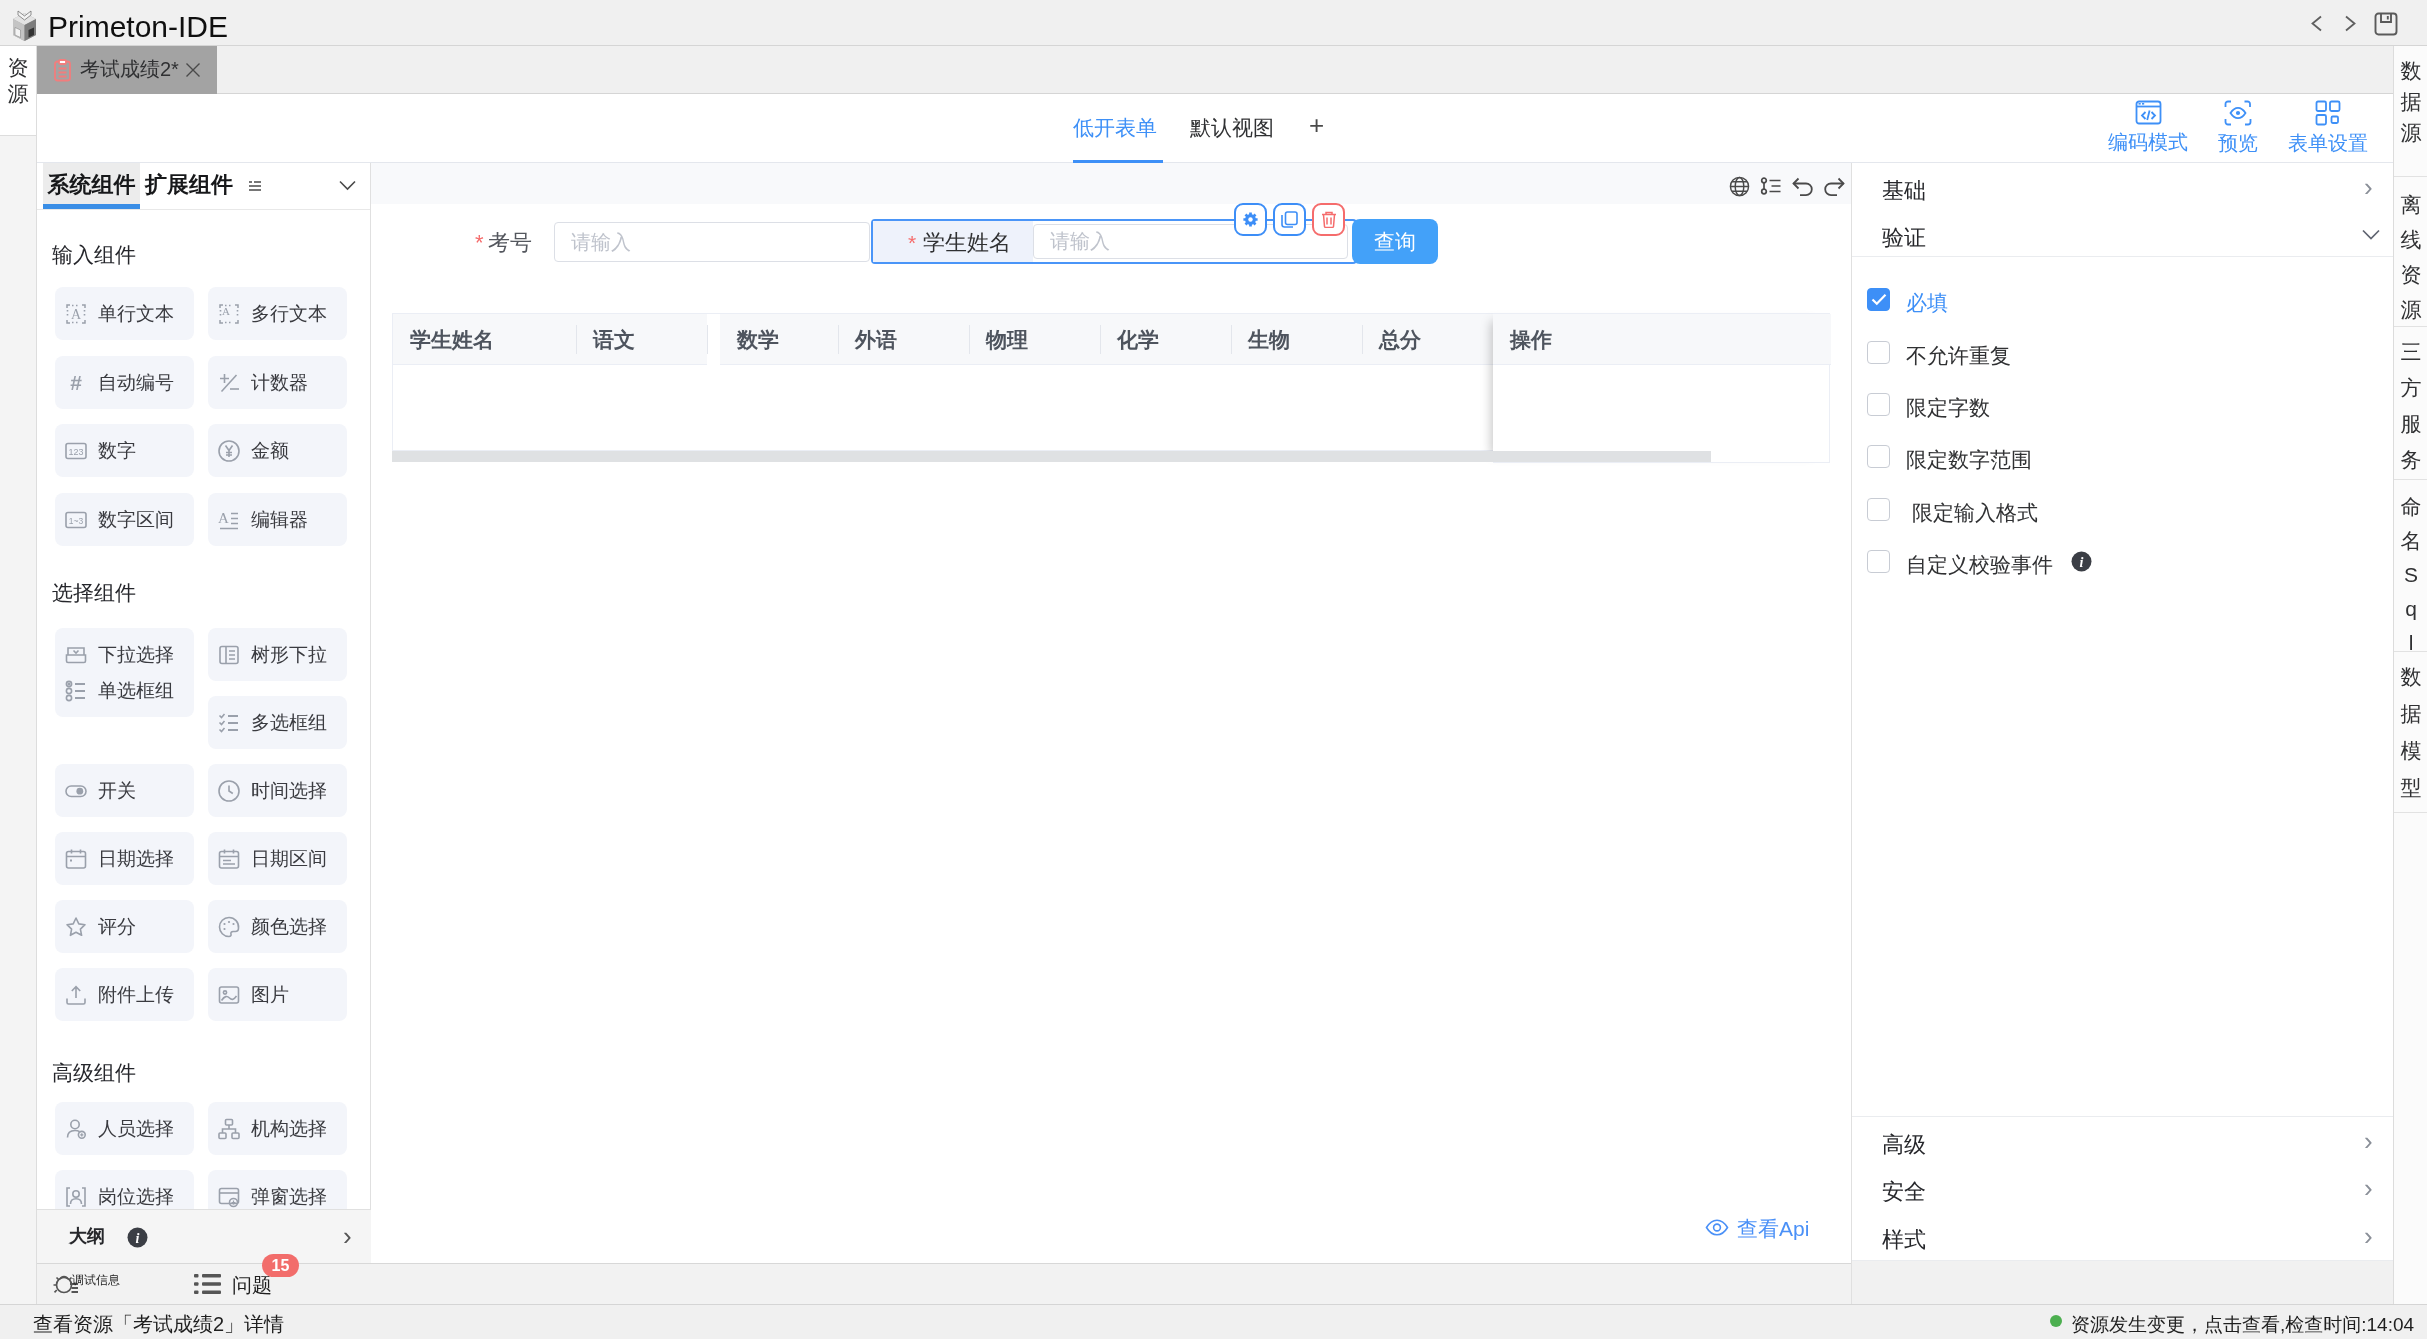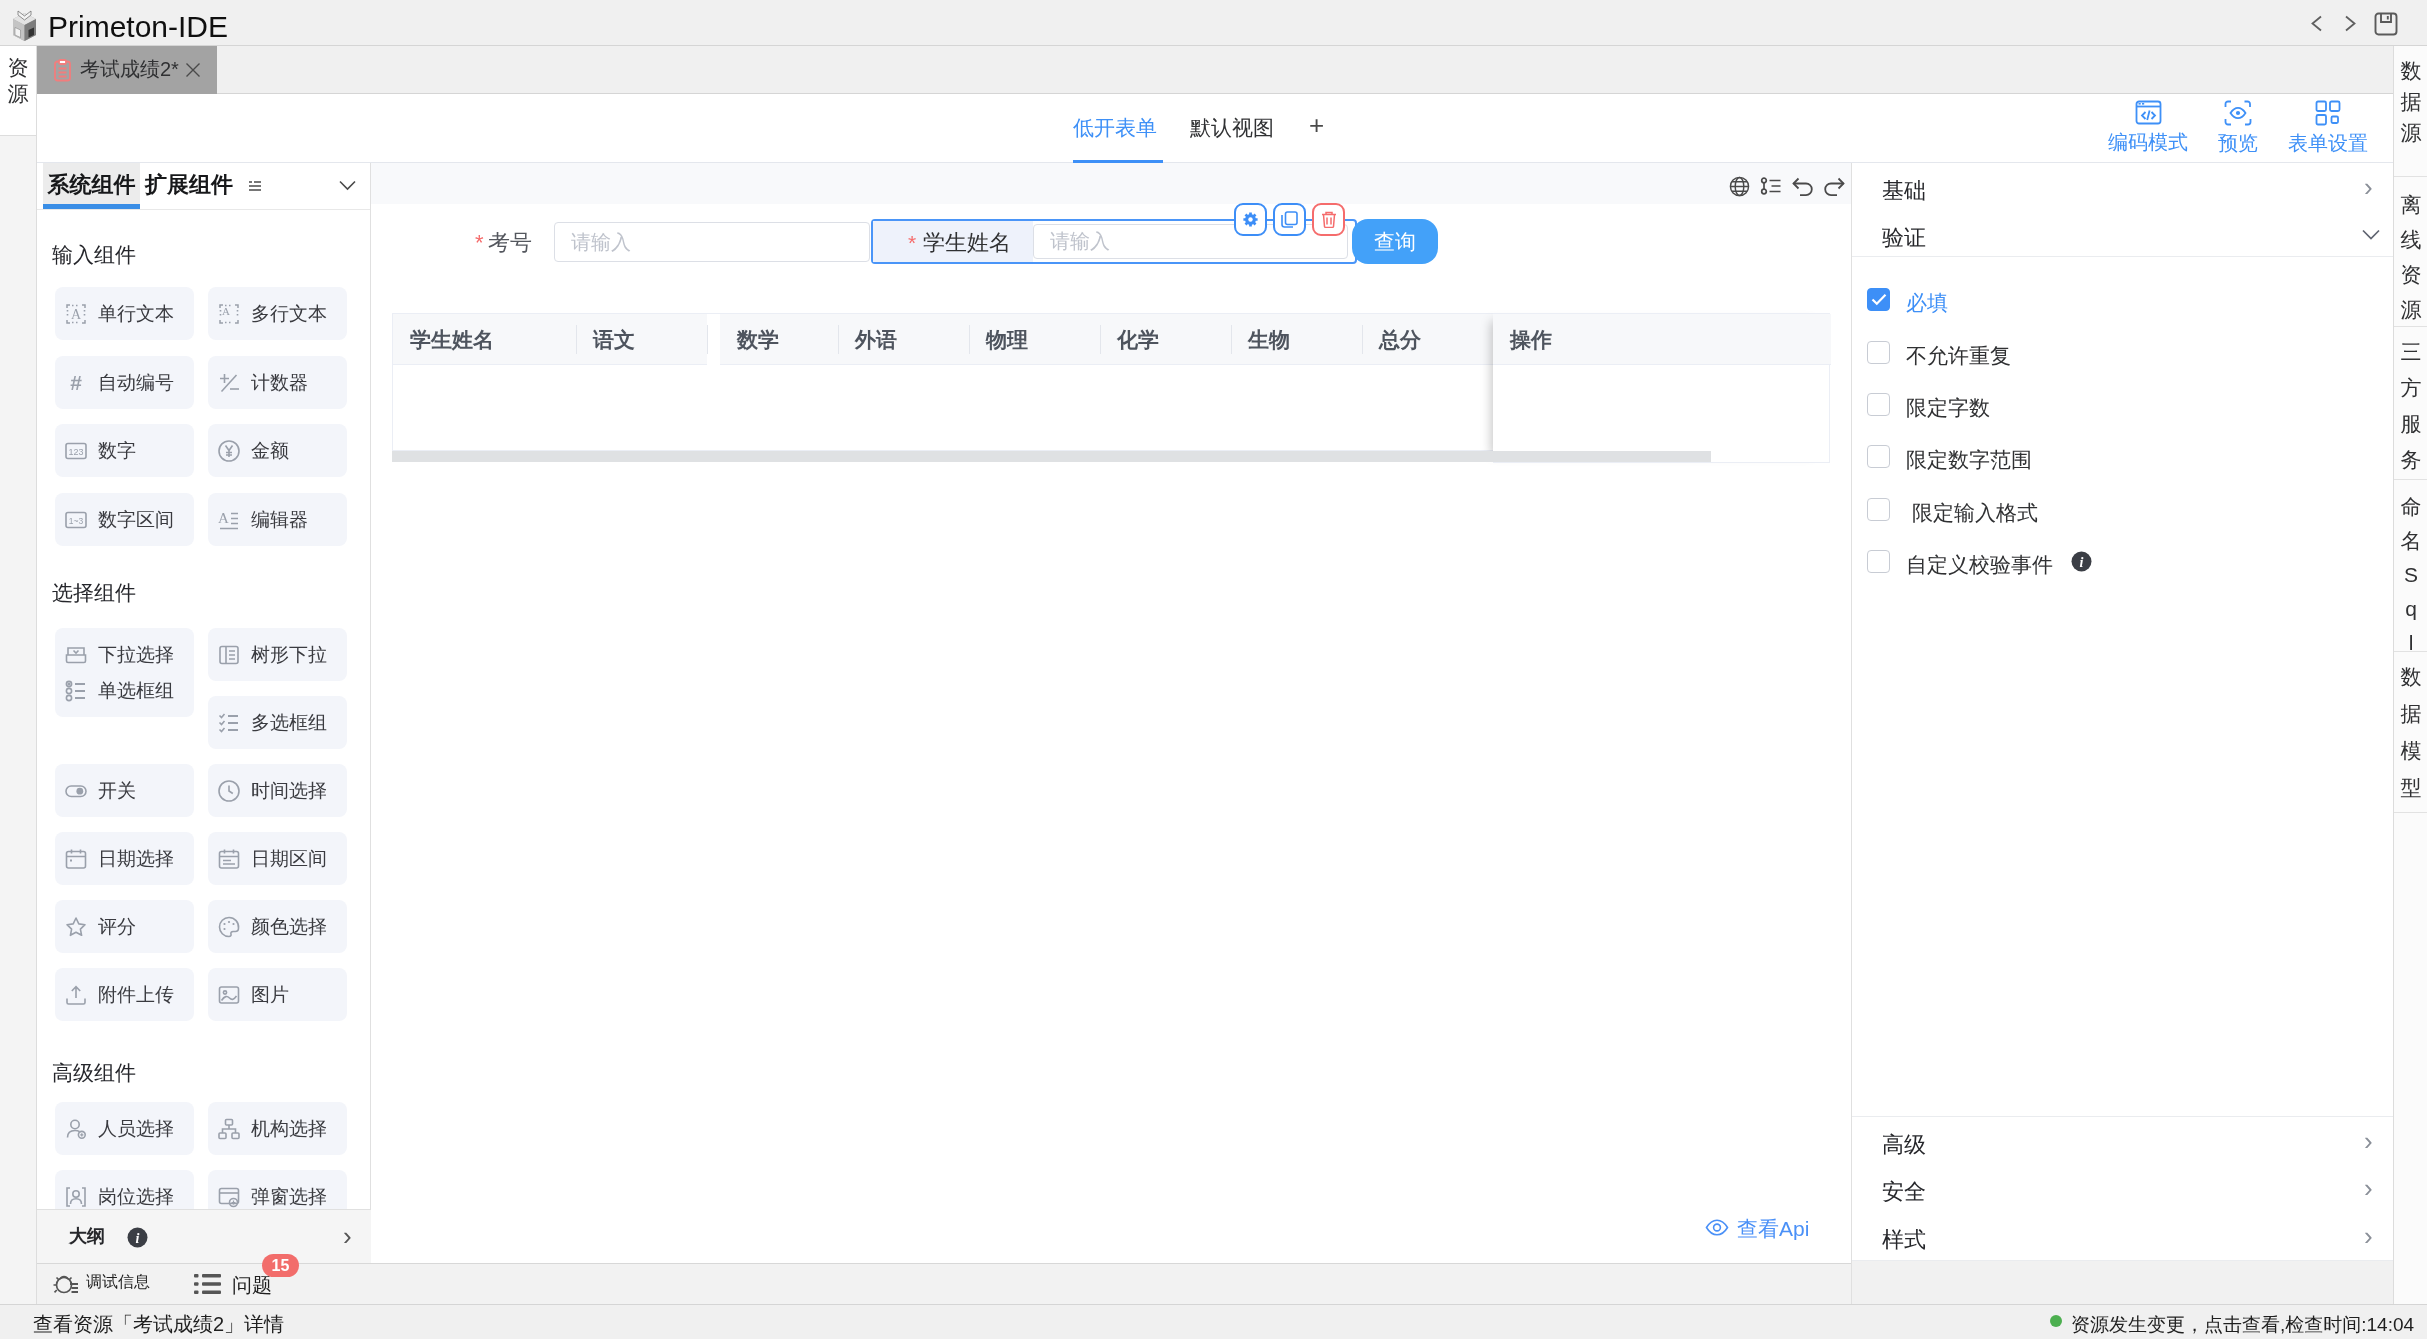--- a/index.html
+++ b/index.html
@@ -396,21 +396,21 @@
         <path d="M12 16 H3.5 a2.5 2.5 0 0 1 -2.5 -2.5 V4"></path>
       </svg>
     </div>
     <div class="abs" style="left:941px; top:40px; width:33px; height:33px; background:#fff; border:2px solid #f56c6c; border-radius:9px;">
       <svg class="abs" style="left:7px; top:6px;" width="16" height="17" viewBox="0 0 16 17" fill="none" stroke="#f56c6c" stroke-width="1.5">
         <path d="M1 3.5 h14 M5 3.5 v-2 h6 v2 M2.5 3.5 l1 12 a1.5 1.5 0 0 0 1.5 1 h6 a1.5 1.5 0 0 0 1.5 -1 l1 -12"></path>
         <path d="M6 6.5 v7 M10 6.5 v7"></path>
       </svg>
     </div>
 
-    <div class="abs" style="left:981px; top:56px; width:86px; height:45px; background:#43a1f9; border-radius:16px; color:#fff; font-size:21px; text-align:center; line-height:45px;">查询</div>
+    <div class="abs" style="left:981px; top:56px; width:86px; height:45px; background:#43a1f9; border-radius:8px; color:#fff; font-size:21px; text-align:center; line-height:45px;">查询</div>
 
     <div class="abs" style="left:21px; top:150px; width:1438px; height:138px; border:1px solid #ebeef5; border-bottom:none;">
       <div class="th" style="left:0; width:183px;">学生姓名</div>
       <div class="th" style="left:183px; width:131px;">语文</div>
       <div class="th" style="left:314px; width:131px;margin-left:13px;">数学</div>
       <div class="th" style="left:445px; width:131px;">外语</div>
       <div class="th" style="left:576px; width:131px;">物理</div>
       <div class="th" style="left:707px; width:131px;">化学</div>
       <div class="th" style="left:838px; width:131px;">生物</div>
       <div class="th" style="left:969px; width:131px;">总分</div>
@@ -502,21 +502,21 @@
       <text x="10.5" y="15.5" font-size="14" font-style="italic" font-weight="bold" font-family="Liberation Serif,serif" fill="#fff" text-anchor="middle">i</text>
     </svg>
     <div class="chev" style="left:306px; top:11px; font-size:26px; color:#555;">›</div>
   </div>
   <div id="debugbar" class="abs">
     <svg class="abs" style="left:16px; top:7px;" width="27" height="27" viewBox="0 0 27 27" fill="none" stroke="#555" stroke-width="1.7">
       <circle cx="11" cy="14" r="7.5"></circle>
       <path d="M6 9 L3.5 6.5 M16 9 l2.5 -2.5 M3 14 h-2.5 M3.8 19 l-2.3 2.3 M7 8 a4.5 4.5 0 0 1 8 0"></path>
       <path d="M17 13 h8 M18.5 17 h6.5 M18.5 21 h6.5" stroke-width="1.9"></path>
     </svg>
-    <div class="abs" style="left:49px; top:8px; font-size:16px; color:#1f1f1f;">调试信息</div>
+    <div class="abs" style="left:35px; top:8px; font-size:12px; color:#1f1f1f;">调试信息</div>
     <svg class="abs" style="left:157px; top:9px;" width="27" height="22" viewBox="0 0 27 22" fill="#555">
       <rect x="0" y="1" width="4.5" height="3.5" rx="1"></rect>
         <rect x="8" y="1" width="19" height="3.5" rx="1"></rect>
       <rect x="0" y="9.2" width="4.5" height="3.5" rx="1"></rect>
         <rect x="8" y="9.2" width="19" height="3.5" rx="1"></rect>
       <rect x="0" y="17.4" width="4.5" height="3.5" rx="1"></rect>
         <rect x="8" y="17.4" width="19" height="3.5" rx="1"></rect>
     </svg>
     <div class="abs" style="left:195px; top:8px; font-size:20px; color:#1f1f1f;">问题</div>
     <div class="abs" style="left:225px; top:-10px; width:37px; height:23px; background:#f26d6b; border-radius:12px; color:#fff; font-size:16px; font-weight:bold; text-align:center; line-height:23px;">15</div>

